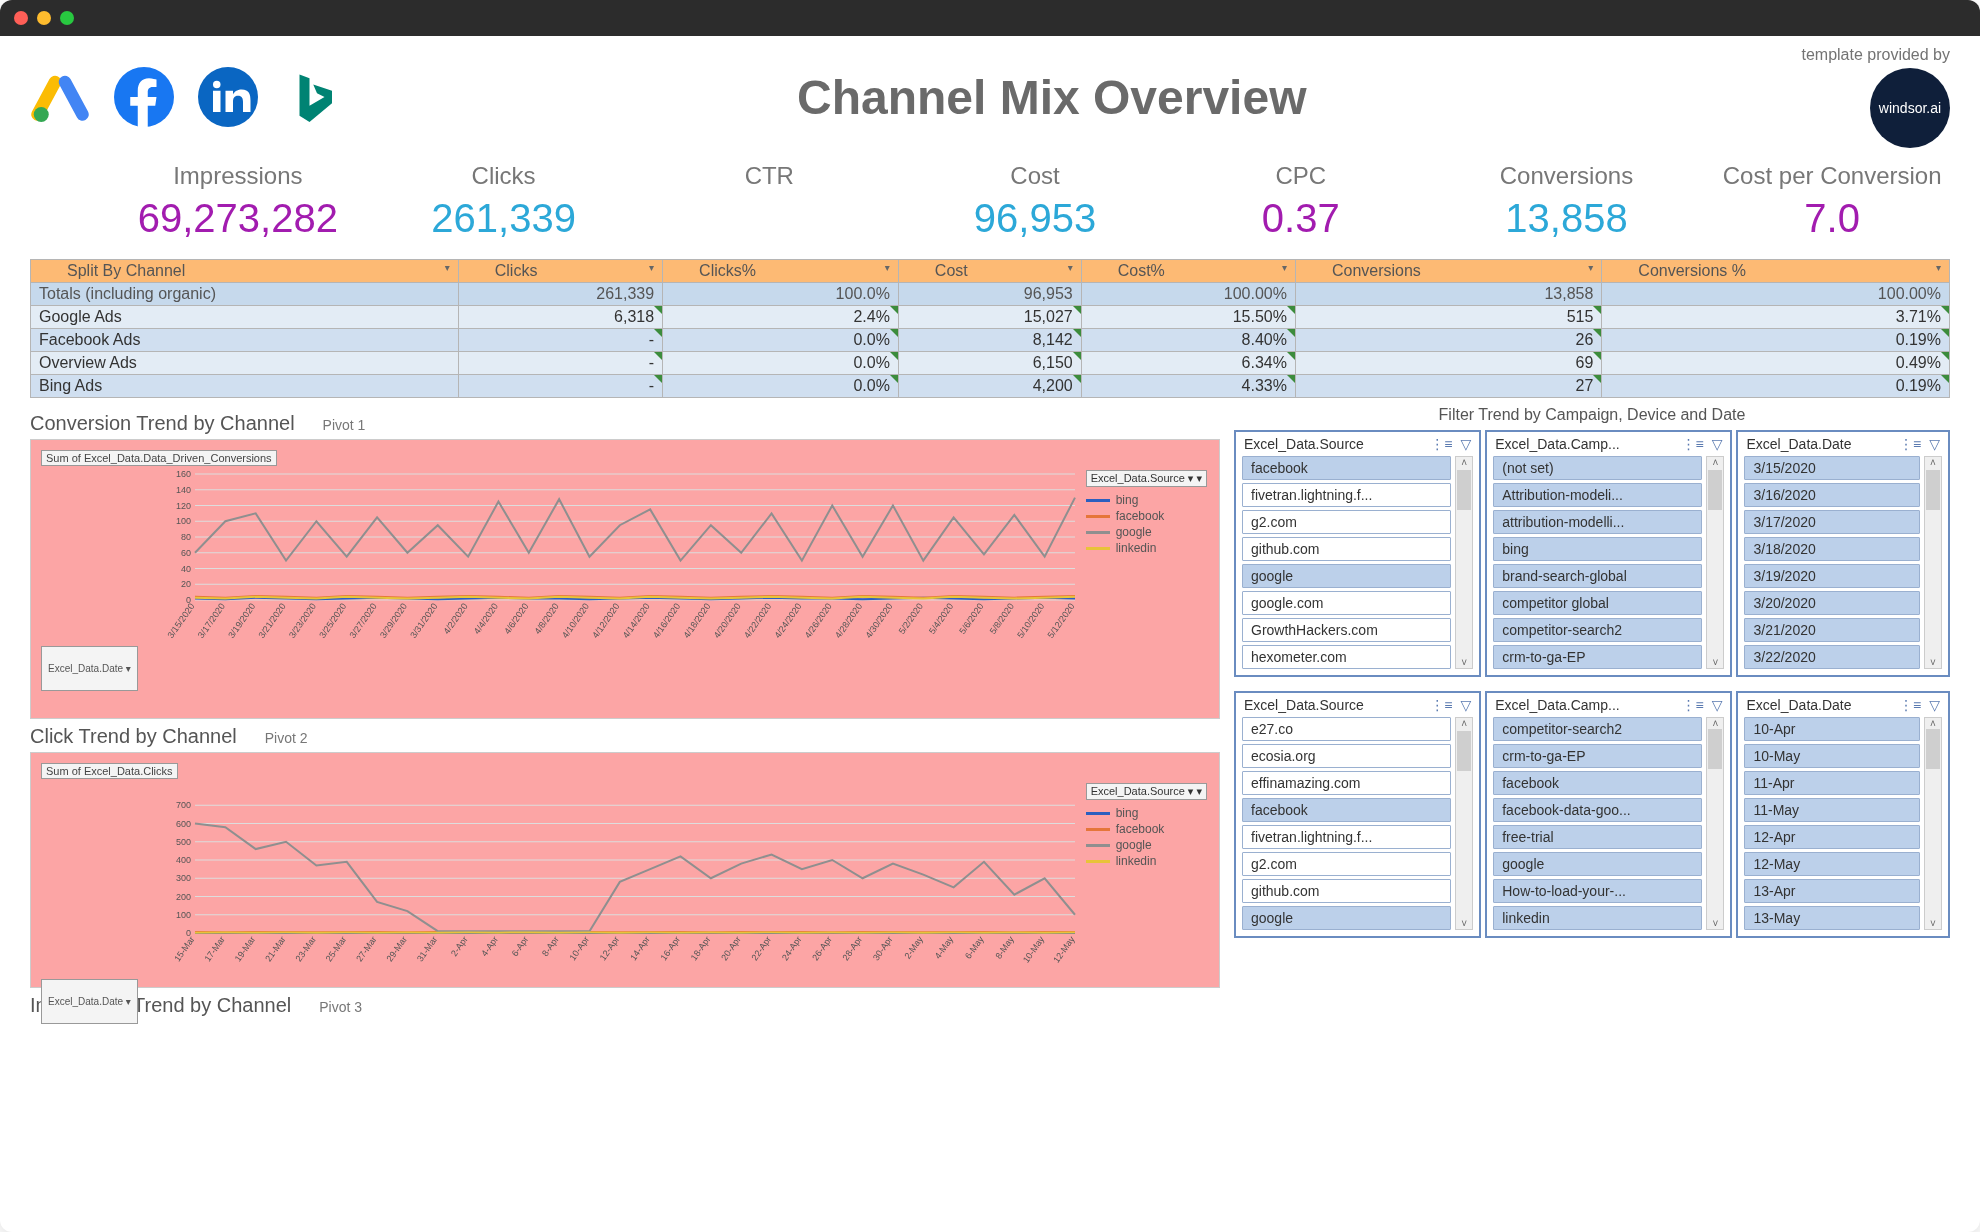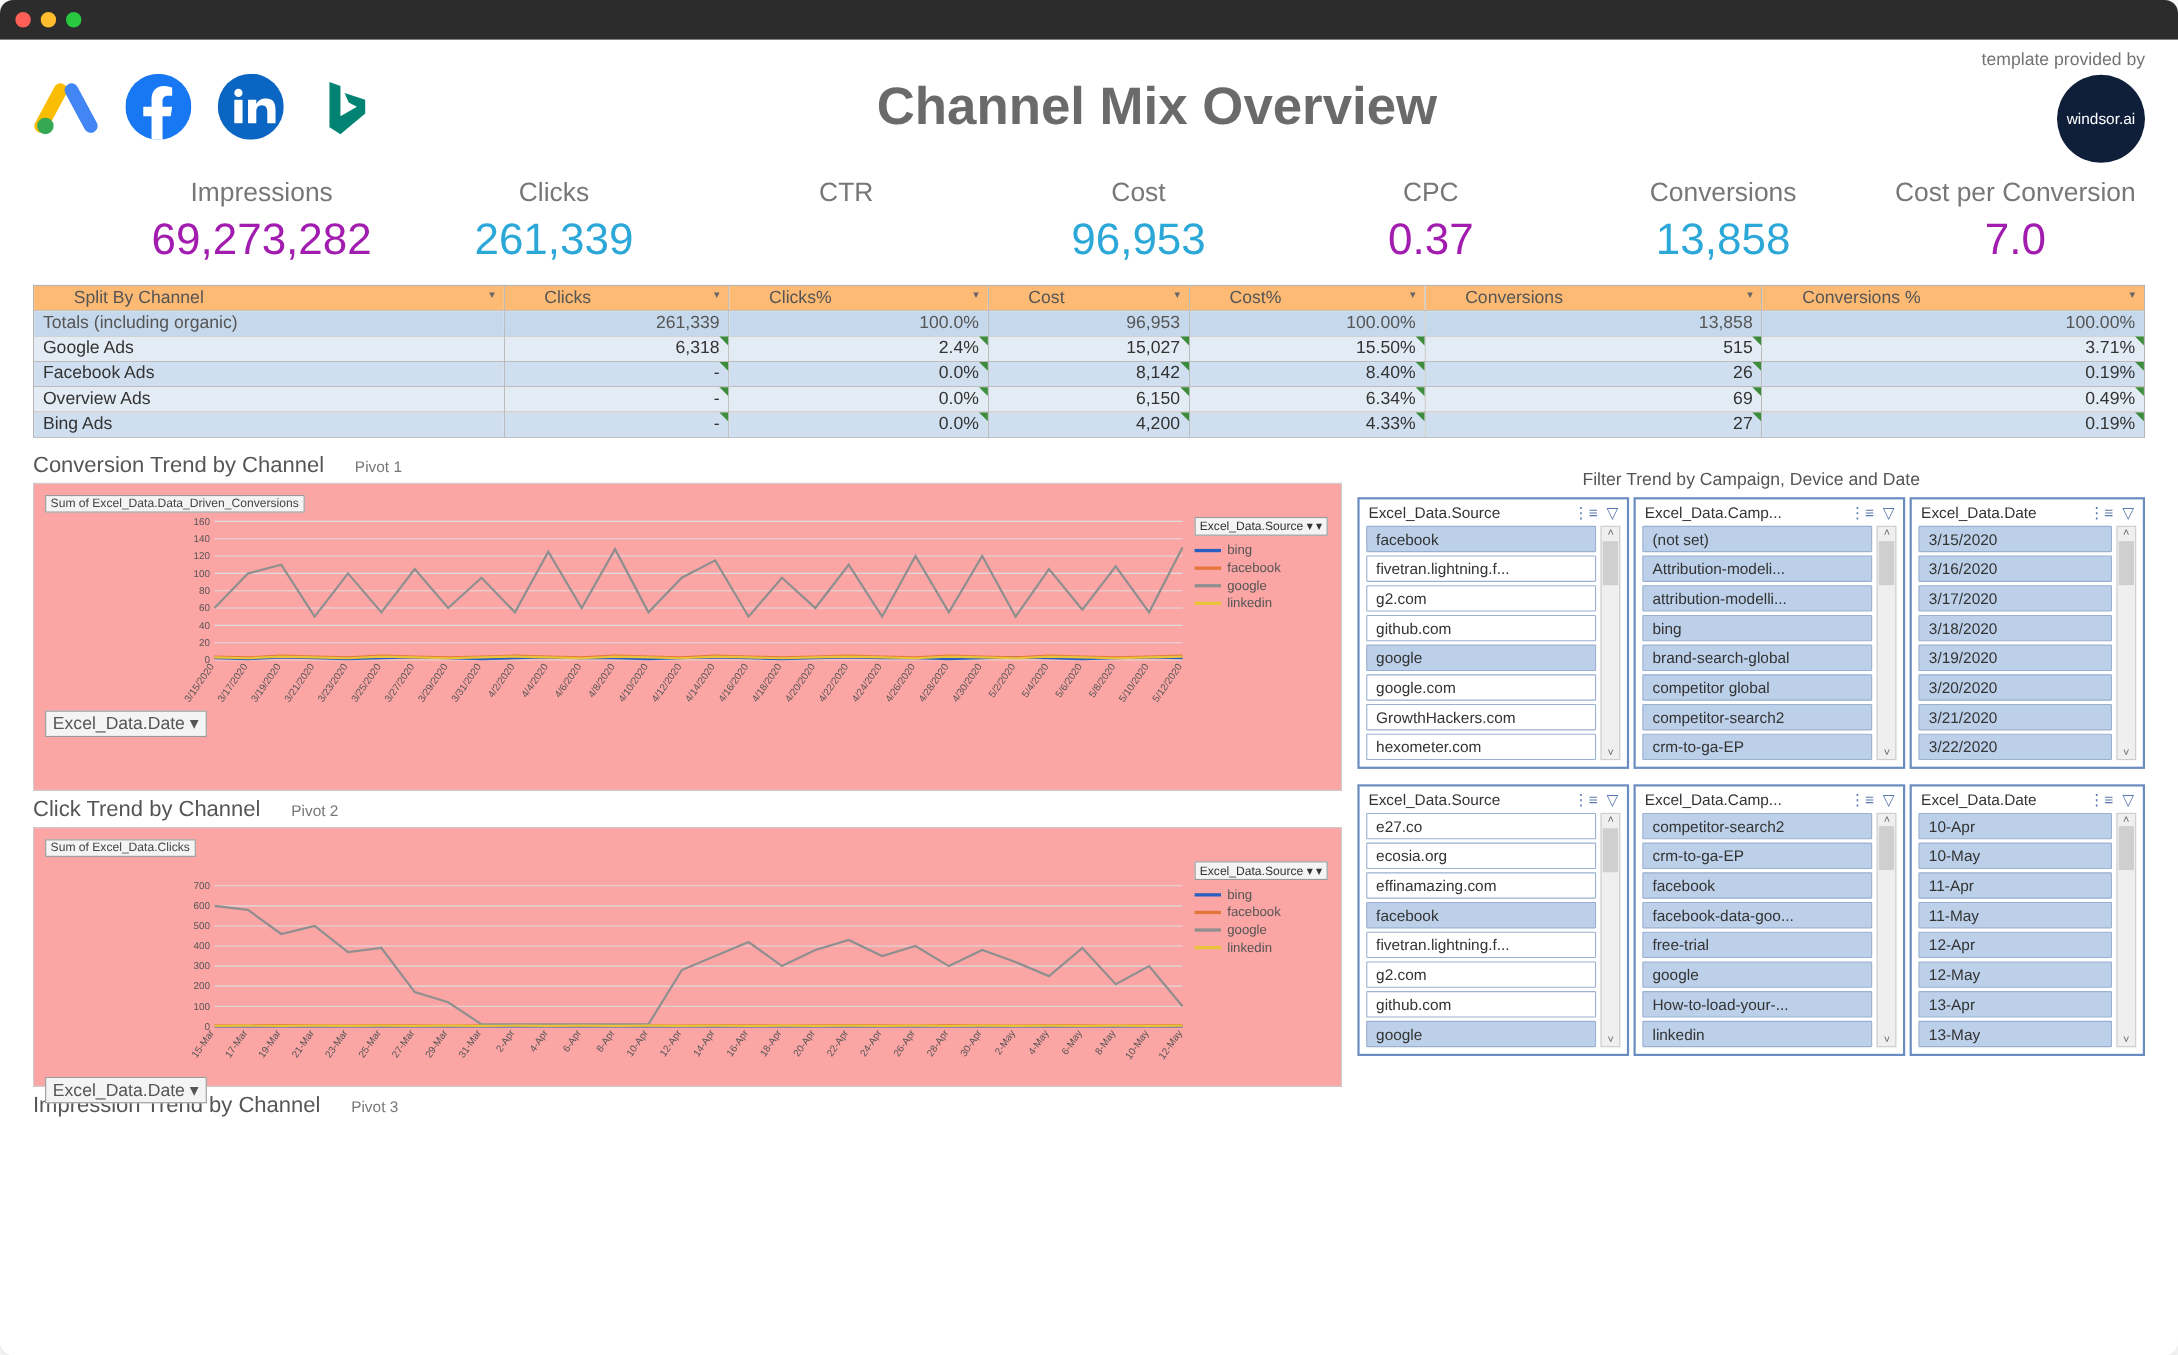--- a/index.html
+++ b/index.html
@@ -33,34 +33,34 @@
 .data-table th { background: #fdba74; font-weight: 400; color: #555; padding-left: 36px; }
 .data-table th .dd { float: right; font-size: 10px; color: #666; }
 .data-table .totals td { background: #c6d9ec; color: #555; }
 .data-table .row-odd td { background: #e3ecf5; }
 .data-table .row-even td { background: #d0dff0; }
 .data-table td.num { text-align: right; }
 .tri-mark { position: absolute; top: 0; right: 0; width: 0; height: 0; border-left: 8px solid transparent; border-top: 8px solid #3c8c3c; }
 
 .mid-row { display: flex; gap: 14px; }
 .charts-col { flex: 0 0 1190px; }
-.slicers-col { flex: 1; margin-top: 22px; }
+.slicers-col { flex: 1; }
 
 .section-title { font-size: 20px; color: #555; margin: 6px 0 4px 0; }
 .pivot-tag { font-size: 14px; color: #777; margin-left: 28px; }
 .filter-title { font-size: 16px; color: #555; text-align: center; margin-bottom: 6px; }
 
 .chart-box { background: #fca5a5; border: 1px solid #ccc; padding: 8px 10px; position: relative; }
 .chart-sub { font-size: 11px; color: #444; border: 1px solid #999; display: inline-block; padding: 1px 4px; background: #f4f4f4; margin-bottom: 4px; }
 .chart-legend-box { position: absolute; right: 12px; top: 30px; font-size: 12px; }
 .legend-head { border: 1px solid #999; background: #f4f4f4; padding: 1px 4px; font-size: 11px; margin-bottom: 6px; }
 .leg-item { display: flex; align-items: center; gap: 6px; margin: 2px 0; font-size: 12px; color: #555; }
 .leg-swatch { width: 24px; height: 3px; }
 .chart-plot { height: 170px; position: relative; }
-.chart-filter-pill { display: inline-block; border: 1px solid #999; background: #f4f4f4; font-size: 16px; padding: 1px 6px; margin-top: 6px; color: #555; }
+.chart-filter-pill { display: inline-block; border: 1px solid #999; background: #f4f4f4; font-size: 10px; padding: 16px 6px; margin-top: 6px; color: #555; }
 
 .slicer-grid { display: grid; grid-template-columns: 1.1fr 1.1fr 0.95fr; gap: 4px; }
 .slicer { border: 2px solid #6a8cc0; background: #fff; padding: 4px 6px 6px 6px; }
 .slicer-head { display: flex; align-items: center; justify-content: space-between; font-size: 14px; color: #333; margin-bottom: 4px; padding: 0 2px; }
 .slicer-head .tools { display: flex; gap: 8px; font-size: 14px; color: #5a7ab0; }
 .slicer-body { display: flex; }
 .slicer-items { flex: 1; display: flex; flex-direction: column; gap: 3px; }
 .slicer-item { border: 1px solid #9ab0d0; padding: 3px 8px; font-size: 14px; color: #333; background: #fff; border-radius: 1px; }
 .slicer-item.sel { background: #bcd0ea; }
 .slicer-scroll { width: 18px; background: #efefef; border: 1px solid #ccc; margin-left: 4px; display: flex; flex-direction: column; justify-content: space-between; align-items: center; font-size: 10px; color: #666; }

